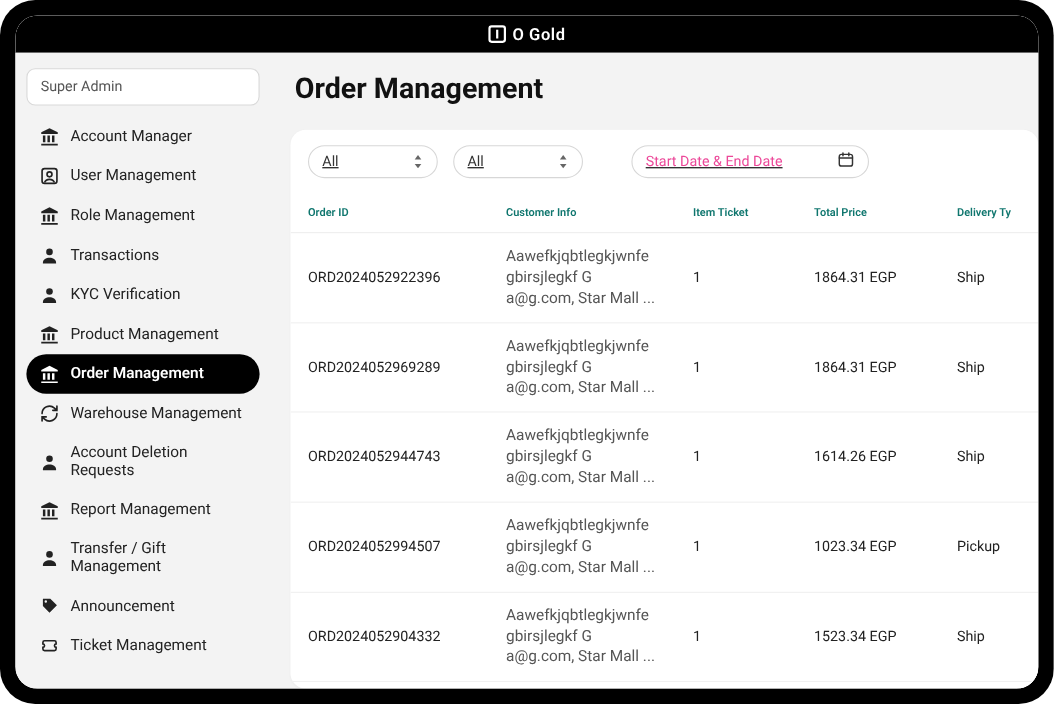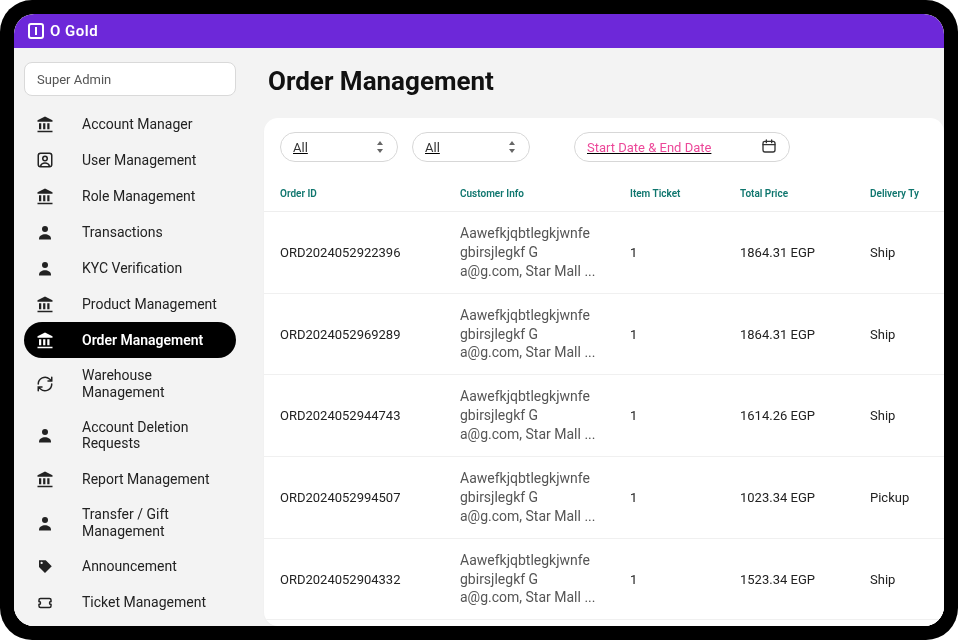--- a/index.html
+++ b/index.html
@@ -22,27 +22,28 @@
     width: 100%;
     height: 100%;
     background: #f5f5f5;
     border-radius: 20px;
     overflow: hidden;
     display: flex;
     flex-direction: column;
   }
   .topbar {
     height: 34px;
-    background: #6d28d9;
+    background: #000000;
     display: flex;
     align-items: center;
     padding: 0 14px;
     color: #fff;
     border-top-left-radius: 20px;
     border-top-right-radius: 20px;
+    justify-content: center;
   }
   .logo {
     display: flex;
     align-items: center;
     gap: 6px;
     font-weight: 600;
     font-size: 15px;
     letter-spacing: 0.5px;
   }
   .logo-mark {
@@ -81,21 +82,21 @@
     align-items: center;
     padding: 12px 12px;
     font-size: 13px;
     color: #555;
     margin-bottom: 10px;
   }
   .nav-list { list-style: none; }
   .nav-item {
     display: flex;
     align-items: center;
-    gap: 28px;
+    gap: 10px;
     padding: 9px 12px;
     font-size: 14px;
     color: #222;
     border-radius: 18px;
     cursor: pointer;
     line-height: 1.2;
   }
   .nav-item .lbl { flex: 1; }
   .nav-item.active {
     background: #000;

